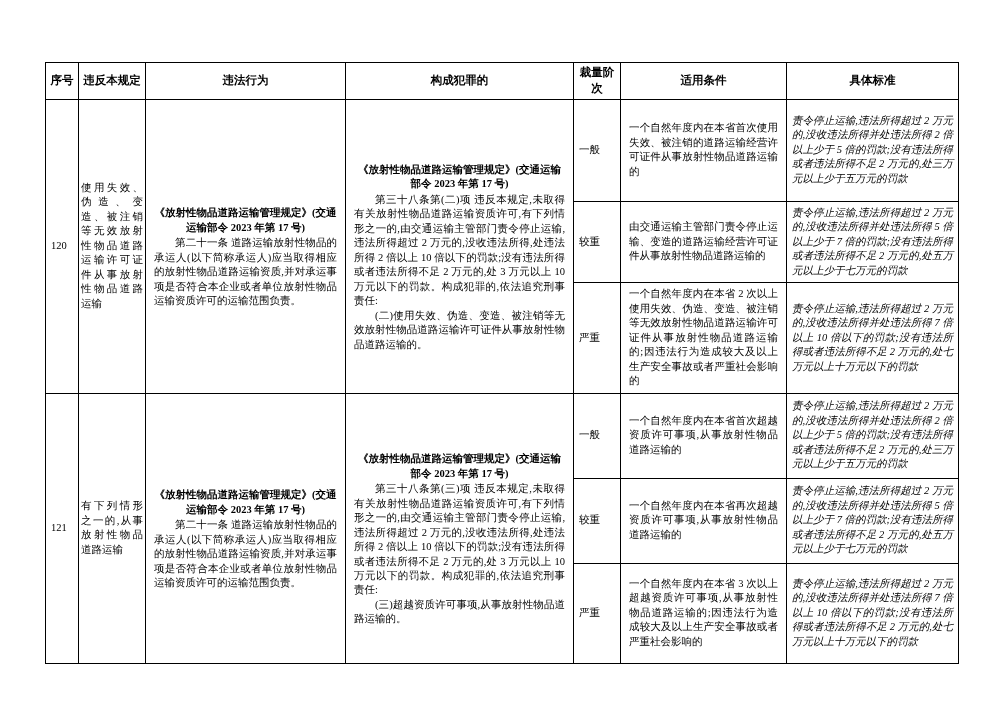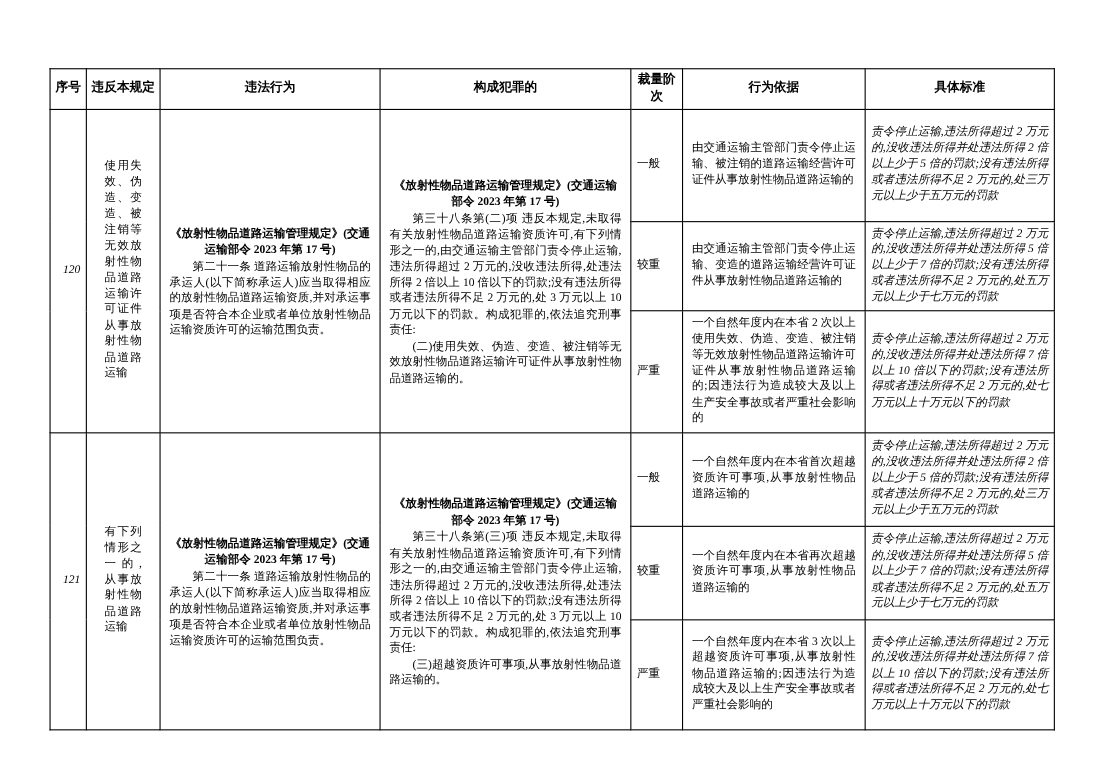--- a/index.html
+++ b/index.html
@@ -31,22 +31,22 @@
     word-break: break-all;
   }
   th {
     font-family: "Liberation Sans", "DejaVu Sans", sans-serif;
     font-weight: 700;
     font-size: 11.5px;
     text-align: center;
     height: 34px;
     padding: 2px 3px;
   }
-  td.c-seq   { text-align: right; font-style: italic; }
-  td.c-violation { text-align: justify; padding: 4px 16px; }
+  td.c-seq   { text-align: left; }
+  td.c-violation { text-align: justify; padding: 4px 2px; }
   td.c-basis { text-align: justify; padding: 4px 8px; }
   td.c-level { }
   td.c-cond  { text-align: justify; padding: 4px 8px; }
   td.c-std   { text-align: justify; padding: 4px 5px; font-style: italic; }
 
   p.title {
     font-weight: 700;
     text-align: center;
     text-indent: 0;
     margin-bottom: 1px;
@@ -88,40 +88,40 @@
       <col style="width:166px">
       <col style="width:172px">
     </colgroup>
     <thead>
       <tr>
         <th>序号</th>
         <th>违反本规定</th>
         <th>违法行为</th>
         <th>构成犯罪的</th>
         <th>裁量阶次</th>
-        <th>行为依据</th>
+        <th>适用条件</th>
         <th>具体标准</th>
       </tr>
     </thead>
     <tbody>
 
       <tr class="h102">
         <td class="c-seq" rowspan="3">120</td>
         <td class="c-violation" rowspan="3">使用失效、伪造、变造、被注销等无效放射性物品道路运输许可证件从事放射性物品道路运输</td>
         <td class="c-basis" rowspan="3">
           <p class="title">《放射性物品道路运输管理规定》(交通运输部令 2023 年第 17 号)</p>
           <p class="para">第二十一条  道路运输放射性物品的承运人(以下简称承运人)应当取得相应的放射性物品道路运输资质,并对承运事项是否符合本企业或者单位放射性物品运输资质许可的运输范围负责。</p>
         </td>
         <td class="c-basis" rowspan="3">
           <p class="title">《放射性物品道路运输管理规定》(交通运输部令 2023 年第 17 号)</p>
           <p class="para">第三十八条第(二)项  违反本规定,未取得有关放射性物品道路运输资质许可,有下列情形之一的,由交通运输主管部门责令停止运输,违法所得超过 2 万元的,没收违法所得,处违法所得 2 倍以上 10 倍以下的罚款;没有违法所得或者违法所得不足 2 万元的,处 3 万元以上 10 万元以下的罚款。构成犯罪的,依法追究刑事责任:</p>
           <p class="para">(二)使用失效、伪造、变造、被注销等无效放射性物品道路运输许可证件从事放射性物品道路运输的。</p>
         </td>
         <td class="c-level">一般</td>
-        <td class="c-cond">由交通运输主管部门责令停止运输、被注销的道路运输经营许可证件从事放射性物品道路运输的</td>
+        <td class="c-cond">一个自然年度内在本省首次使用失效、被注销的道路运输经营许可证件从事放射性物品道路运输的</td>
         <td class="c-std">责令停止运输,违法所得超过 2 万元的,没收违法所得并处违法所得 2 倍以上少于 5 倍的罚款;没有违法所得或者违法所得不足 2 万元的,处三万元以上少于五万元的罚款</td>
       </tr>
       <tr class="h65">
         <td class="c-level">较重</td>
         <td class="c-cond">由交通运输主管部门责令停止运输、变造的道路运输经营许可证件从事放射性物品道路运输的</td>
         <td class="c-std">责令停止运输,违法所得超过 2 万元的,没收违法所得并处违法所得 5 倍以上少于 7 倍的罚款;没有违法所得或者违法所得不足 2 万元的,处五万元以上少于七万元的罚款</td>
       </tr>
       <tr class="h105">
         <td class="c-level">严重</td>
         <td class="c-cond">一个自然年度内在本省 2 次以上使用失效、伪造、变造、被注销等无效放射性物品道路运输许可证件从事放射性物品道路运输的;因违法行为造成较大及以上生产安全事故或者严重社会影响的</td>

